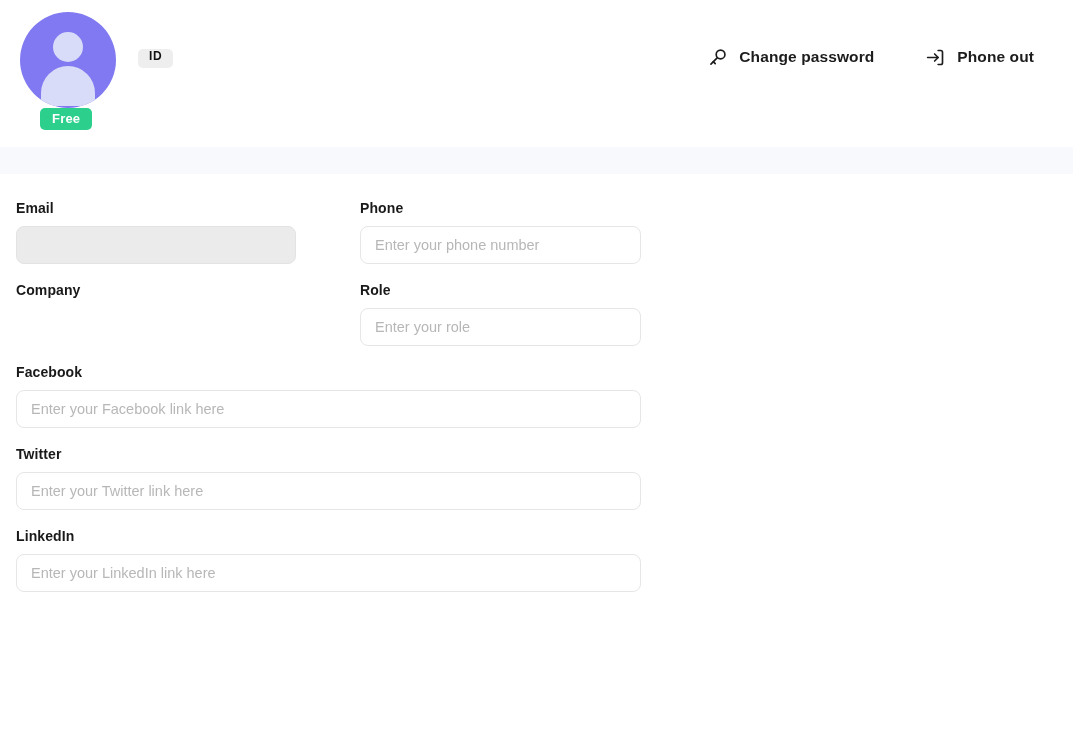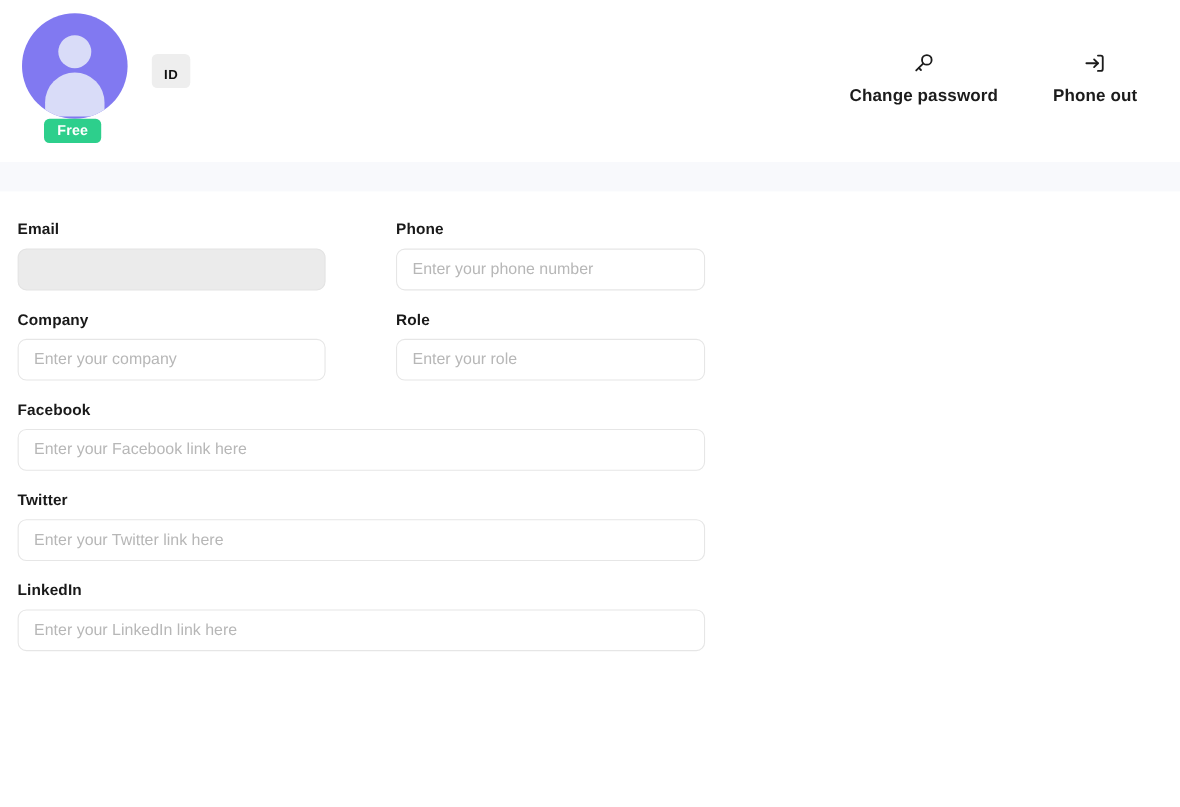--- a/index.html
+++ b/index.html
@@ -78,21 +78,21 @@
     letter-spacing: 0.2px;
     text-align: center;
   }
 
   .id-chip {
     position: absolute;
     left: 138px;
     top: 49px;
     background: #eeeeee;
     border-radius: 5px;
-    padding: 12px 11px 5px 11px;
+    padding: 0 11px 5px 11px;
     font-size: 12px;
     font-weight: bold;
     color: #111111;
     letter-spacing: 0.6px;
     line-height: 14px;
   }
 
   .header-actions {
     position: absolute;
     right: 39px;
@@ -103,21 +103,20 @@
   }
   .header-action {
     display: flex;
     align-items: center;
     gap: 11px;
     cursor: pointer;
     background: none;
     border: 0;
     padding: 0;
     font-family: inherit;
-    flex-direction: column;
   }
   .header-action .icon {
     display: flex;
     align-items: center;
     justify-content: center;
     width: 22px;
     height: 22px;
     flex: 0 0 auto;
   }
   .header-action .label {
@@ -238,21 +237,20 @@
     </div>
     <div class="field col-right">
       <label>Phone</label>
       <input type="text" placeholder="Enter your phone number" style="">
     </div>
   </div>
 
   <div class="row">
     <div class="field col-left">
       <label>Company</label>
-      <input type="text" placeholder="Enter your company" style="">
     </div>
     <div class="field col-right">
       <label>Role</label>
       <input type="text" placeholder="Enter your role" style="">
     </div>
   </div>
 
   <div class="row">
     <div class="field col-wide">
       <label>Facebook</label>

